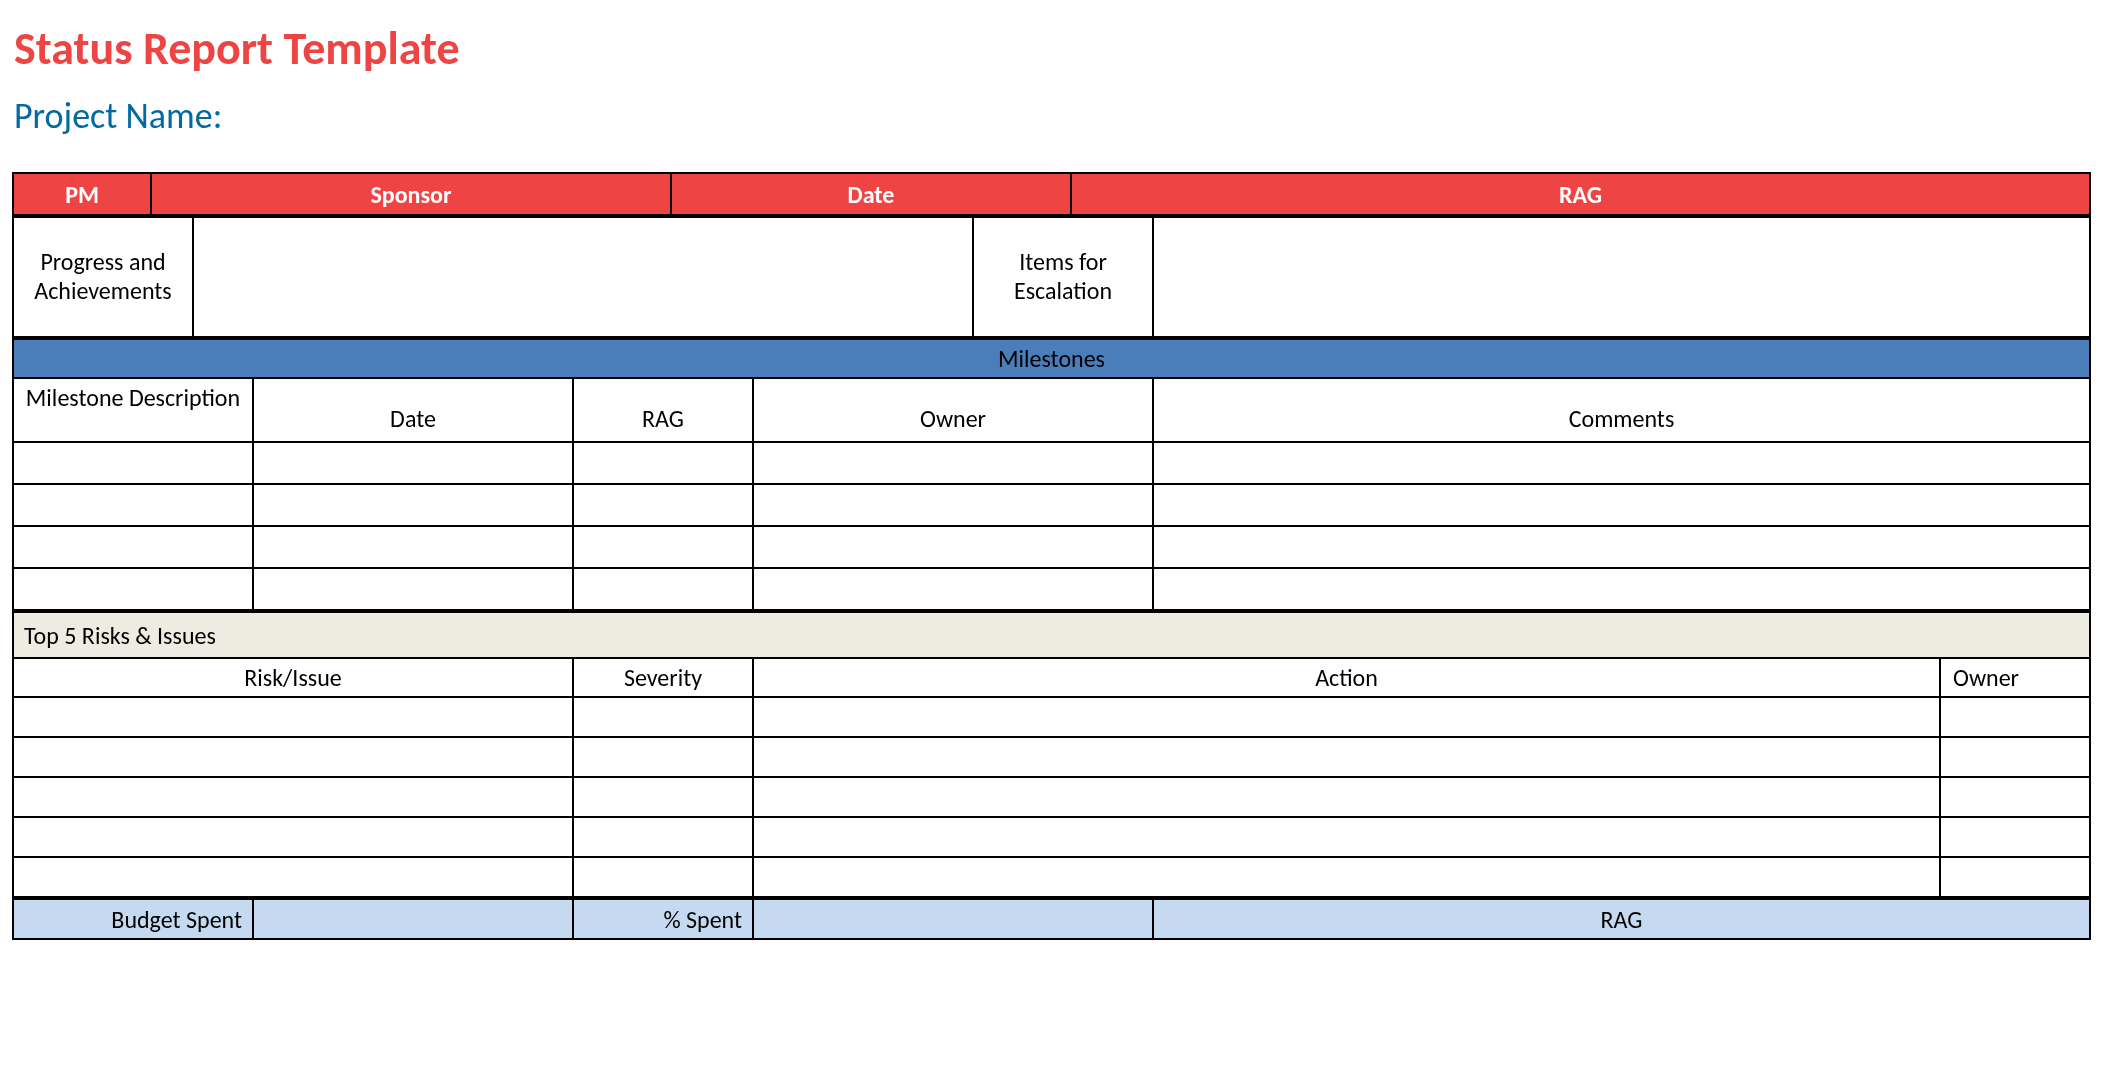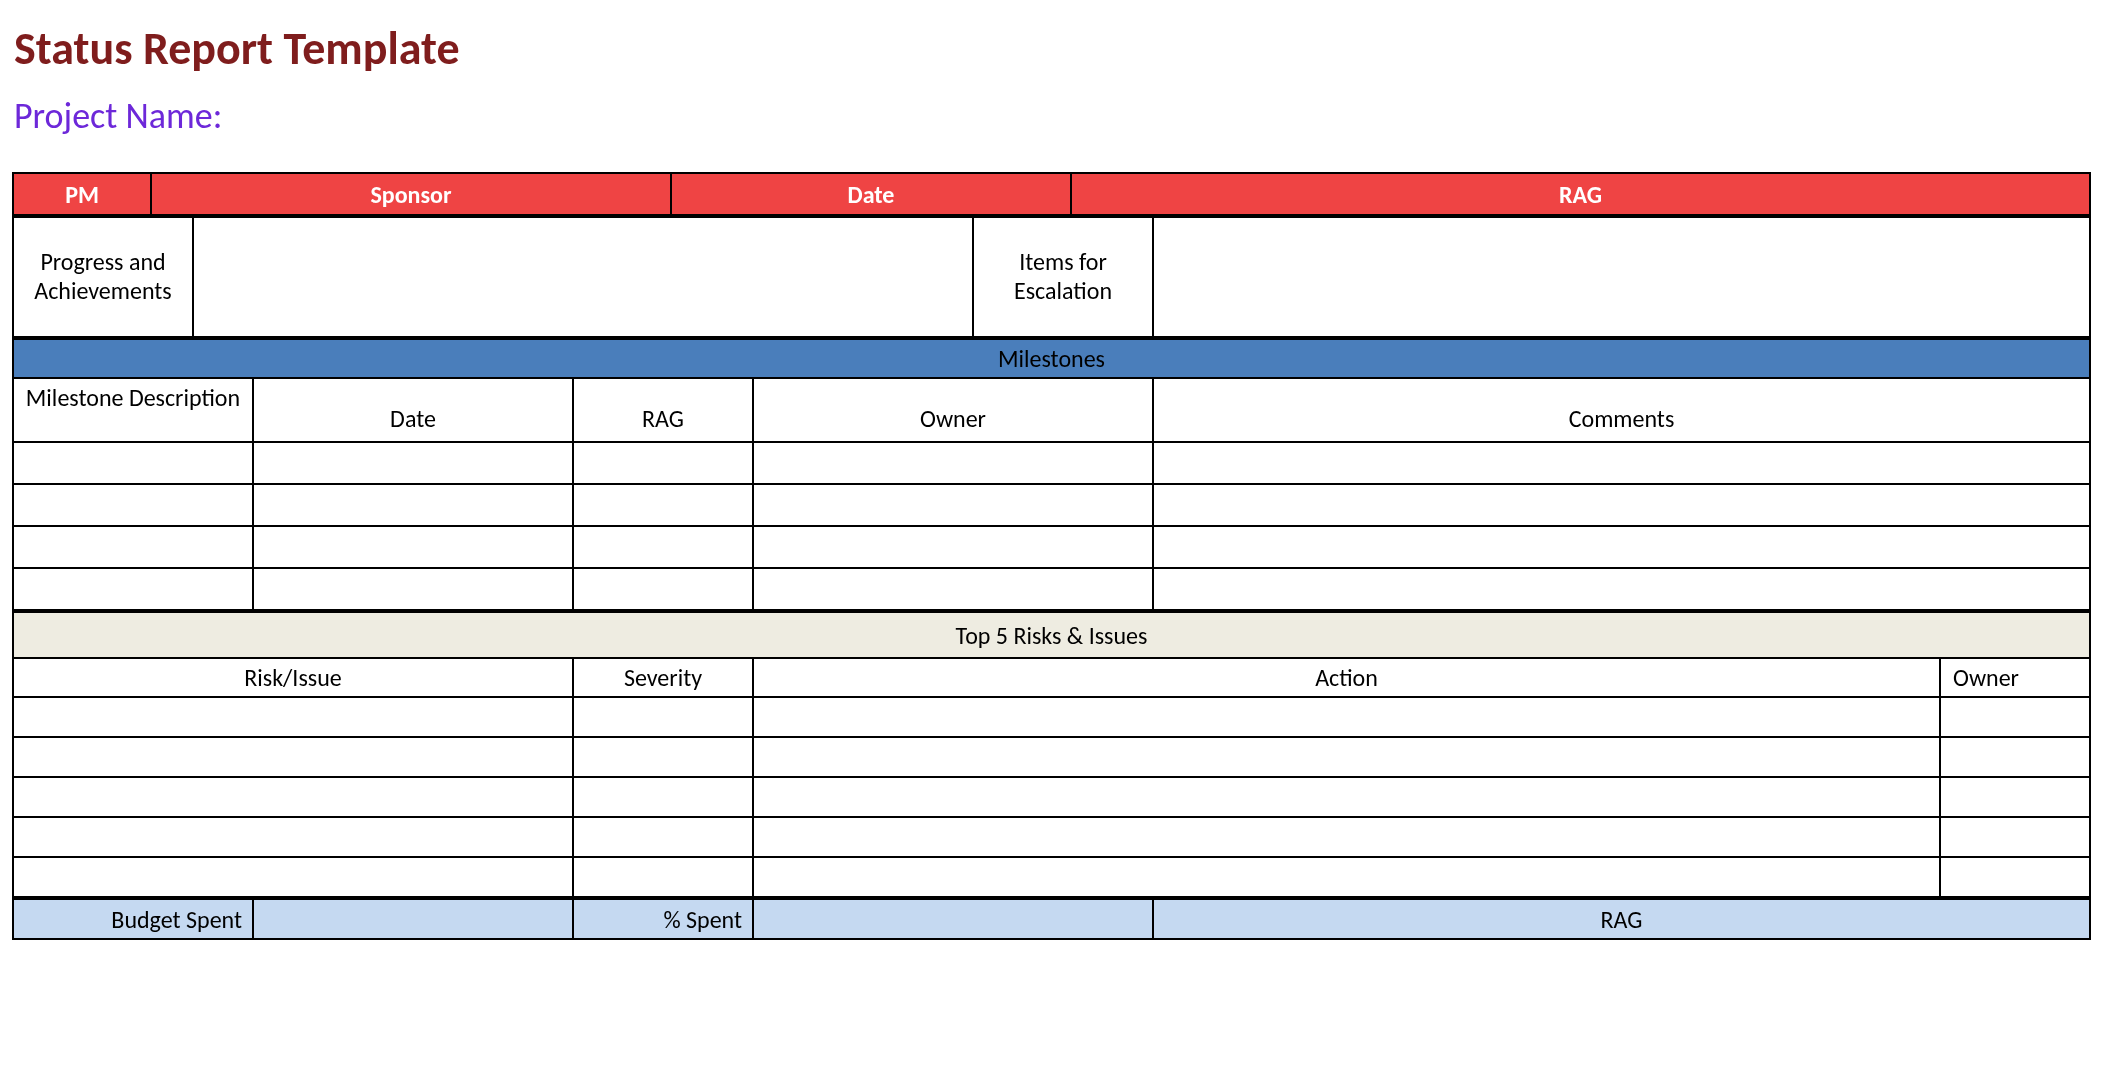--- a/index.html
+++ b/index.html
@@ -4,27 +4,27 @@
 <style>
   html,body{margin:0;padding:0;}
   body{
     font-family:"Calibri","Segoe UI",Arial,sans-serif;
     background:#fff;
     color:#000;
     font-size:24px;
     padding:20px 12px 40px 12px;
   }
   .title{
-    color:#7f1d1d;
+    color:#ef4444;
     font-weight:700;
     font-size:46px;
     margin:0 0 18px 2px;
   }
   .subtitle{
-    color:#6d28d9;
+    color:#0369a1;
     font-weight:400;
     font-size:36px;
     margin:0 0 34px 2px;
   }
 
   
   table{border-collapse:collapse;width:100%;table-layout:fixed;}
   td,th{border:2px solid #000;padding:4px 10px;vertical-align:middle;box-sizing:border-box;}
 
   
@@ -59,21 +59,20 @@
   
   .colhead td{height:64px;text-align:center;}
   .colhead .desc{vertical-align:top;padding-top:4px;}
   .colhead .low{vertical-align:bottom;padding-bottom:8px;}
   .data-row td{height:42px;}
 
   
   .band-beige{
     background:#EEECE1;
     color:#000;
-    text-align:center;
     font-weight:400;
     height:46px;
   }
   .band-beige td{border:2px solid #000;}
 
   .risk-head td{height:38px;text-align:center;border-radius:20px;}
   .risk-head .risk-desc{vertical-align:top;}
   .risk-head .owner{text-align:left;padding-left:12px;}
   .risk-row td{height:40px;}
 

